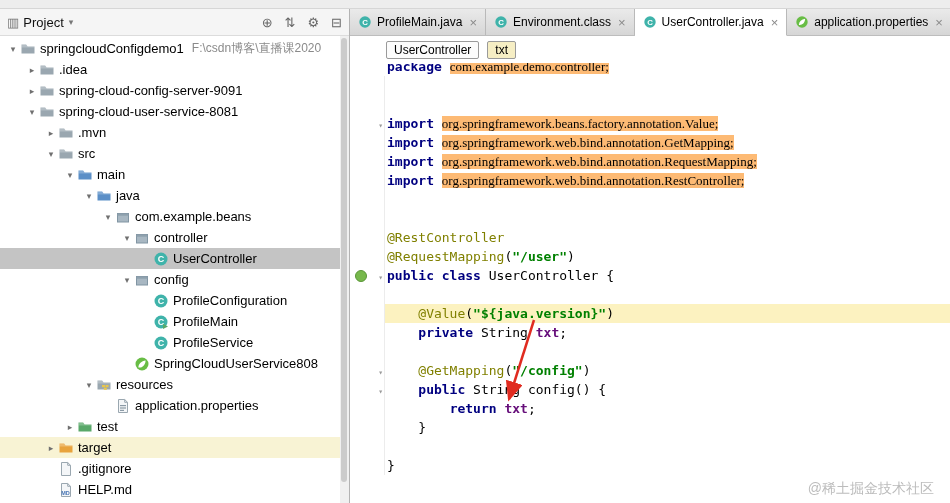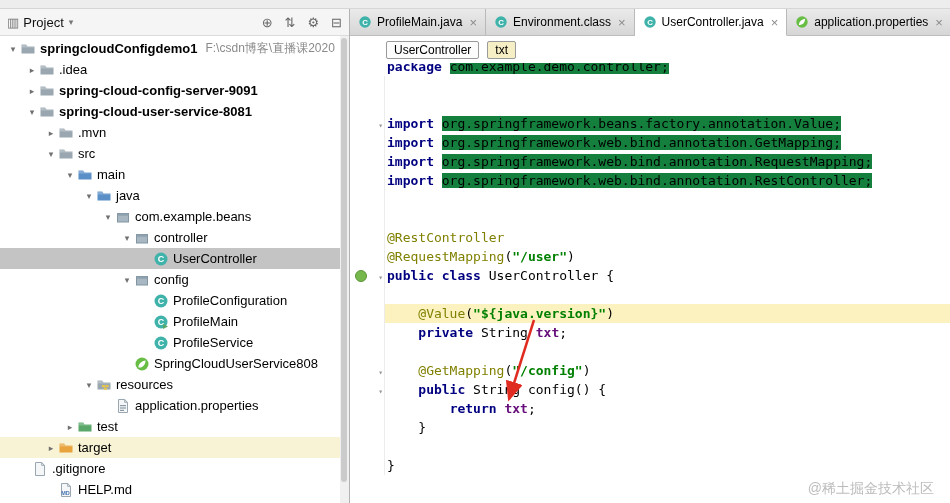--- a/index.html
+++ b/index.html
@@ -21,21 +21,21 @@
   .tree{position:absolute;top:27px;left:0;right:9px;bottom:0;overflow:hidden;padding-top:2px;background:#fff;}
   .tree-scrollbar{position:absolute;top:27px;right:0;bottom:0;width:9px;background:#f0f0f0;}
   .tree-scrollbar .thumb{position:absolute;top:2px;left:1px;width:6px;height:95%;background:#cbcbcb;border-radius:3px;}
   .trow{height:21px;display:flex;align-items:center;white-space:nowrap;cursor:pointer;}
   .trow.sel{background:#c4c4c4;}
   .trow.rowhl{background:#f8f3d4;}
   .arrow{width:14px;font-size:9px;color:#707070;text-align:center;flex-shrink:0;}
   .ticon{width:16px;height:16px;margin-right:4px;flex-shrink:0;display:inline-flex;}
   .ticon svg{display:block;}
   .tlabel{font-size:13px;}
-  .tlabel.b{font-weight:bold;}
+  .tlabel.b{font-weight:normal;}
   .tpath{color:#8a8a8a;margin-left:8px;font-size:12px;}
 
   
   .editor{flex:1;position:relative;overflow:hidden;background:#fff;}
   .tabbar{height:26px;background:linear-gradient(#ececec,#dadada);border-bottom:1px solid #bdbdbd;
           display:flex;align-items:stretch;}
   .tab{display:flex;align-items:center;padding:0 8px;border-right:1px solid #b9b9b9;gap:5px;
        background:linear-gradient(#eaeaea,#d6d6d6);cursor:pointer;}
   .tab.active{background:#fff;margin-bottom:-1px;border-bottom:1px solid #fff;}
   .tabicon{display:inline-flex;}
@@ -53,21 +53,21 @@
   .fold{position:absolute;right:1px;top:2px;font-size:8px;color:#9a9a9a;cursor:pointer;}
   .bean{position:absolute;left:5px;top:4px;width:10px;height:10px;border-radius:50%;
         background:#77b84c;border:1px solid #5a9638;cursor:pointer;}
   .ctext{flex:1;white-space:pre;padding-left:2px;}
   .ctext.hl{background:#fcf2c0;}
   .sg-kw{color:#000080;font-weight:bold;}
   .sg-ann{color:#808000;}
   .sg-str{color:#008000;font-weight:bold;}
   .sg-fld{color:#660E7A;font-weight:bold;}
   .sg-pln{color:#000;}
-  .sg-imp{background:#15803d;color:#000;}
+  .sg-imp{background:#fdba74;color:#000;font-family:Liberation Serif, serif;}
   .arrow-overlay{position:absolute;inset:0;pointer-events:none;z-index:6;}
 
   
   .wm-htt{position:absolute;left:312px;top:458px;font-size:40px;font-weight:bold;
           color:rgba(205,205,205,0.6);z-index:9;pointer-events:none;}
   .wm-juejin{position:absolute;right:16px;bottom:5px;font-size:14px;color:#bcbcbc;z-index:9;pointer-events:none;}
 </style>
 </head>
 <body>
 
@@ -286,21 +286,21 @@
           <div class="trow rowhl" style="padding-left: 44px;">
             <span class="arrow">▸</span>
             <span class="ticon">
               <svg width="16" height="16" viewBox="0 0 16 16" xmlns="http://www.w3.org/2000/svg">
                 <path d="M1.5 3.5h4.6l1.5 2H14.5v7H1.5z" fill="#e8a33d"></path>
                 <path d="M1.5 3.5h4.6l1.5 2H14.5v1.1H1.5z" fill="rgba(255,255,255,0.25)"></path>
               </svg>
             </span>
             <span class="tlabel">target</span>
           </div>
-          <div class="trow" style="padding-left: 18px;">
+          <div class="trow" style="padding-left: 44px;">
             <span class="arrow"></span>
             <span class="ticon">
               <svg width="16" height="16" viewBox="0 0 16 16" xmlns="http://www.w3.org/2000/svg">
                 <path d="M3.5 1.5h6.2l2.8 2.8v10.2H3.5z" fill="#f4f6f8" stroke="#9aa7b0"></path>
                 <path d="M9.7 1.5v2.8h2.8" fill="none" stroke="#9aa7b0"></path>
               </svg>
             </span>
             <span class="tlabel">.gitignore</span>
           </div>
           <div class="trow" style="padding-left: 44px;">

